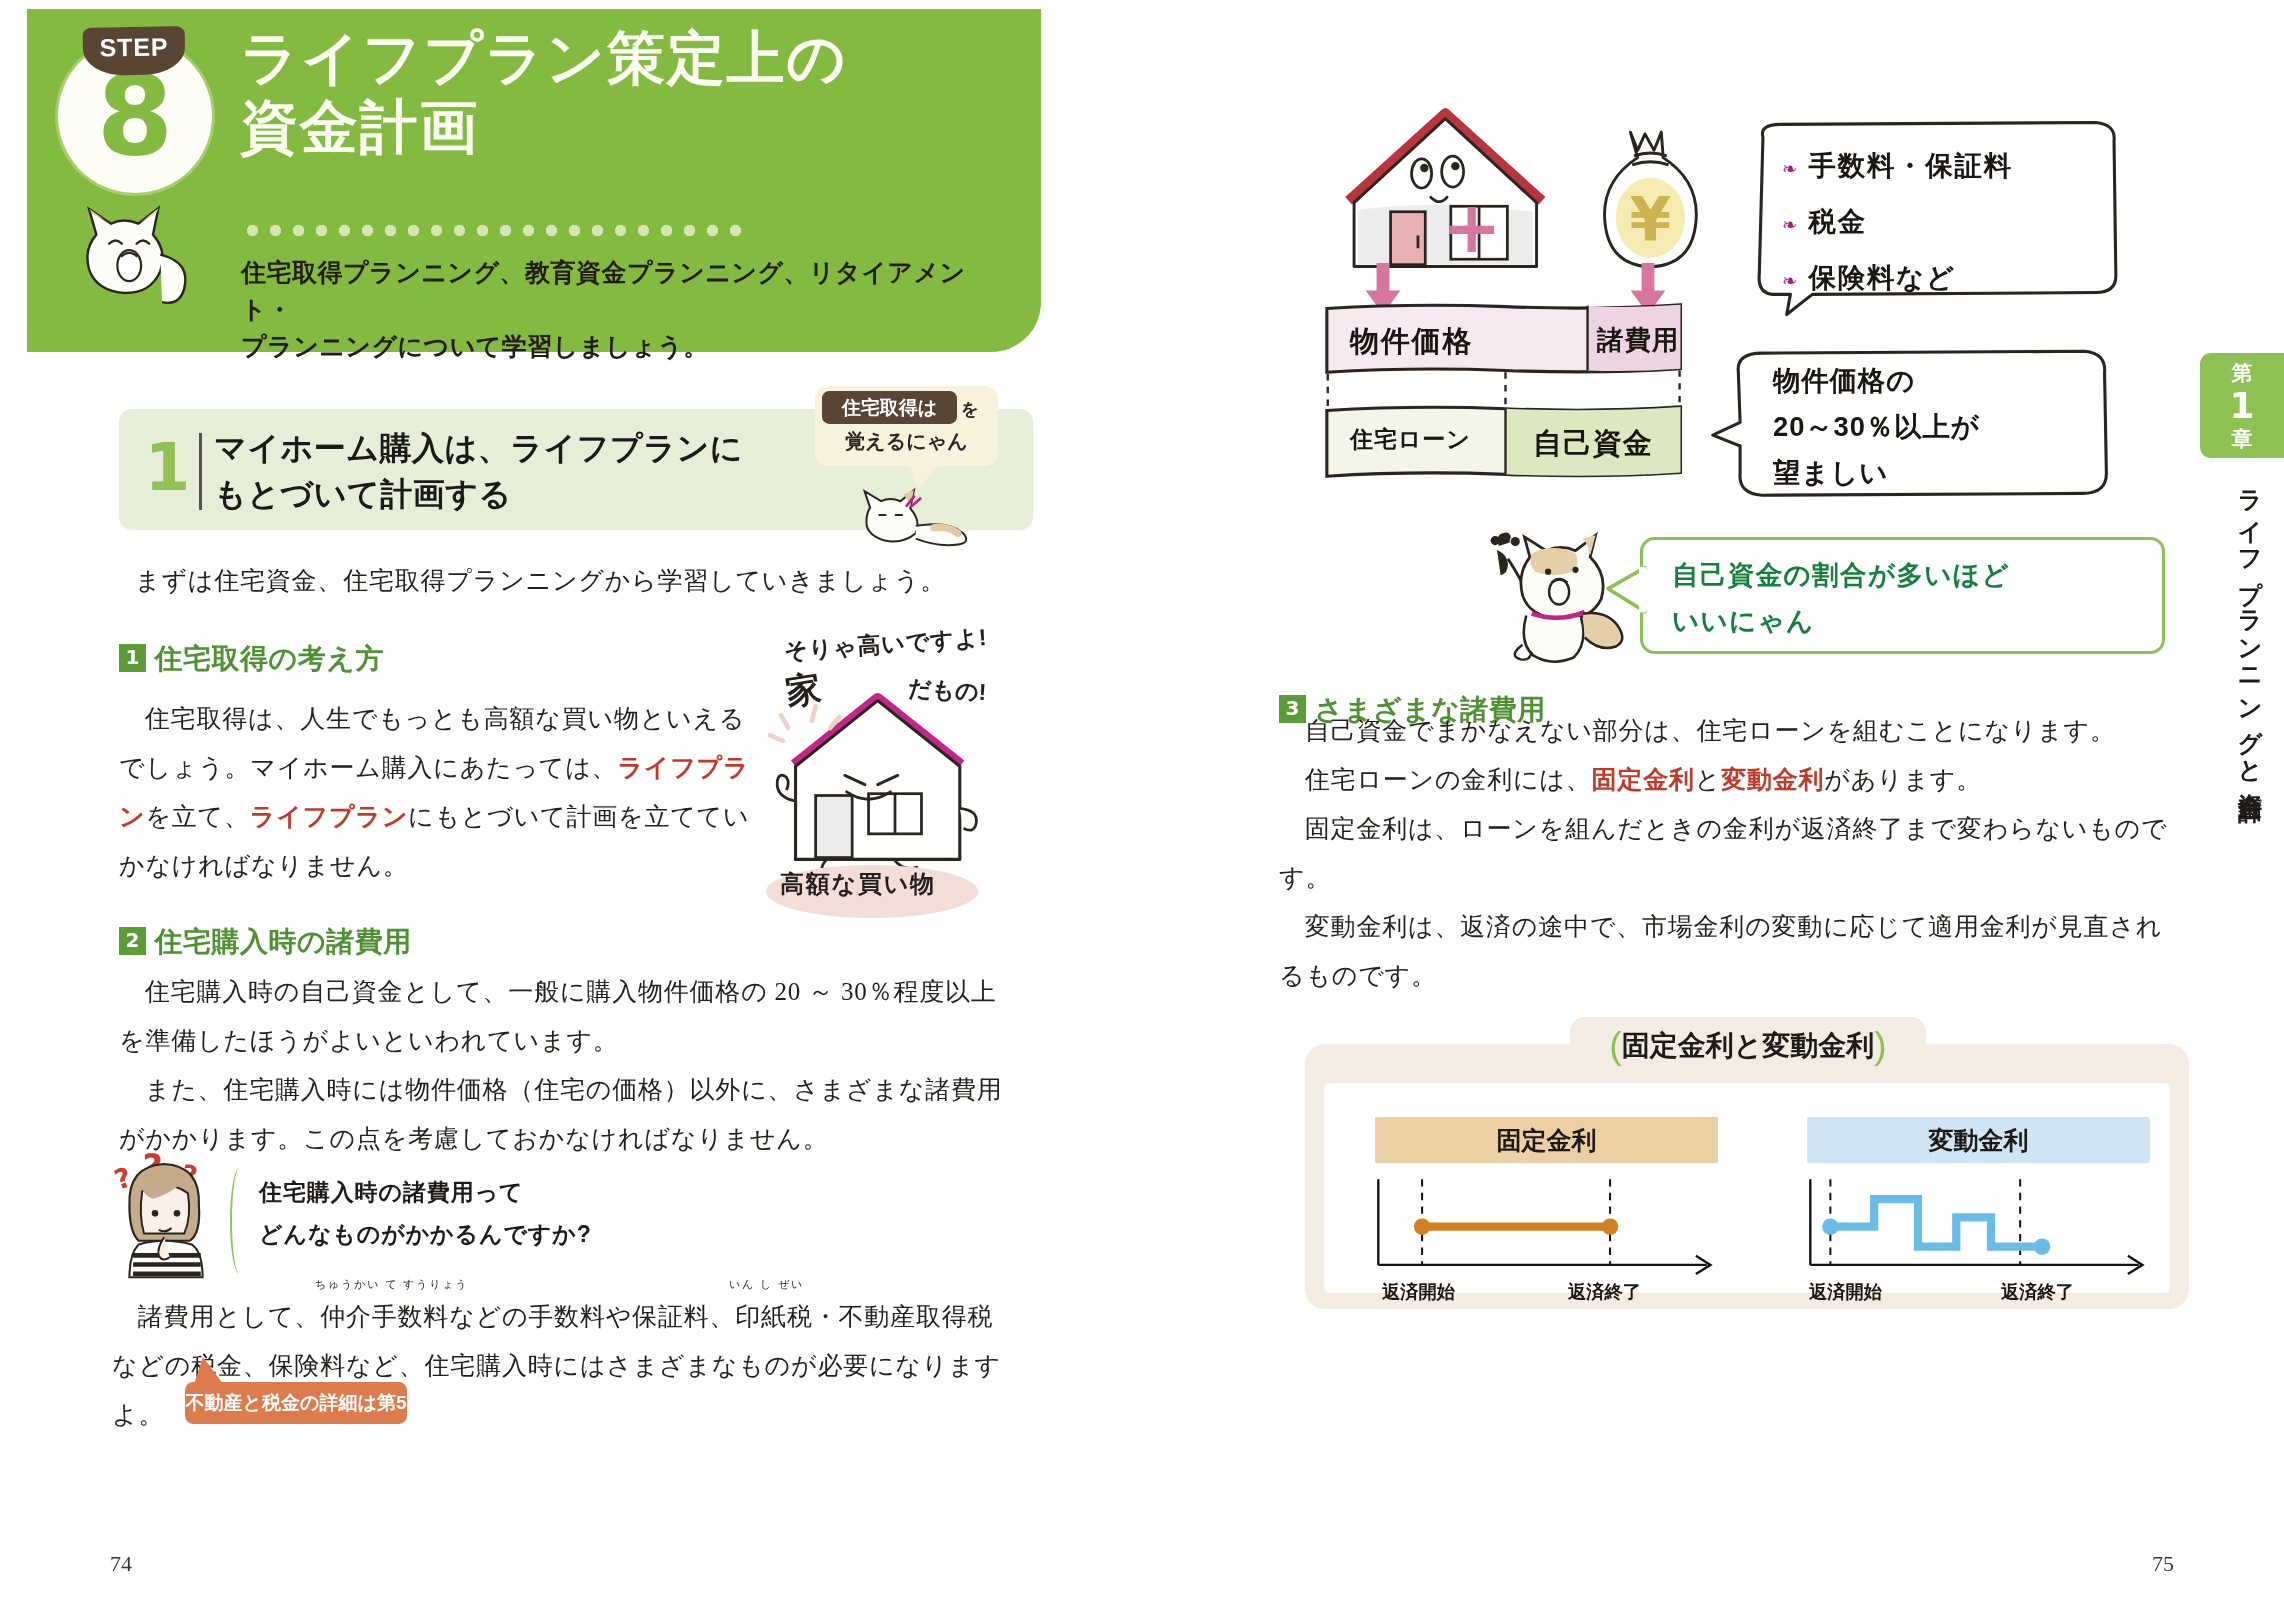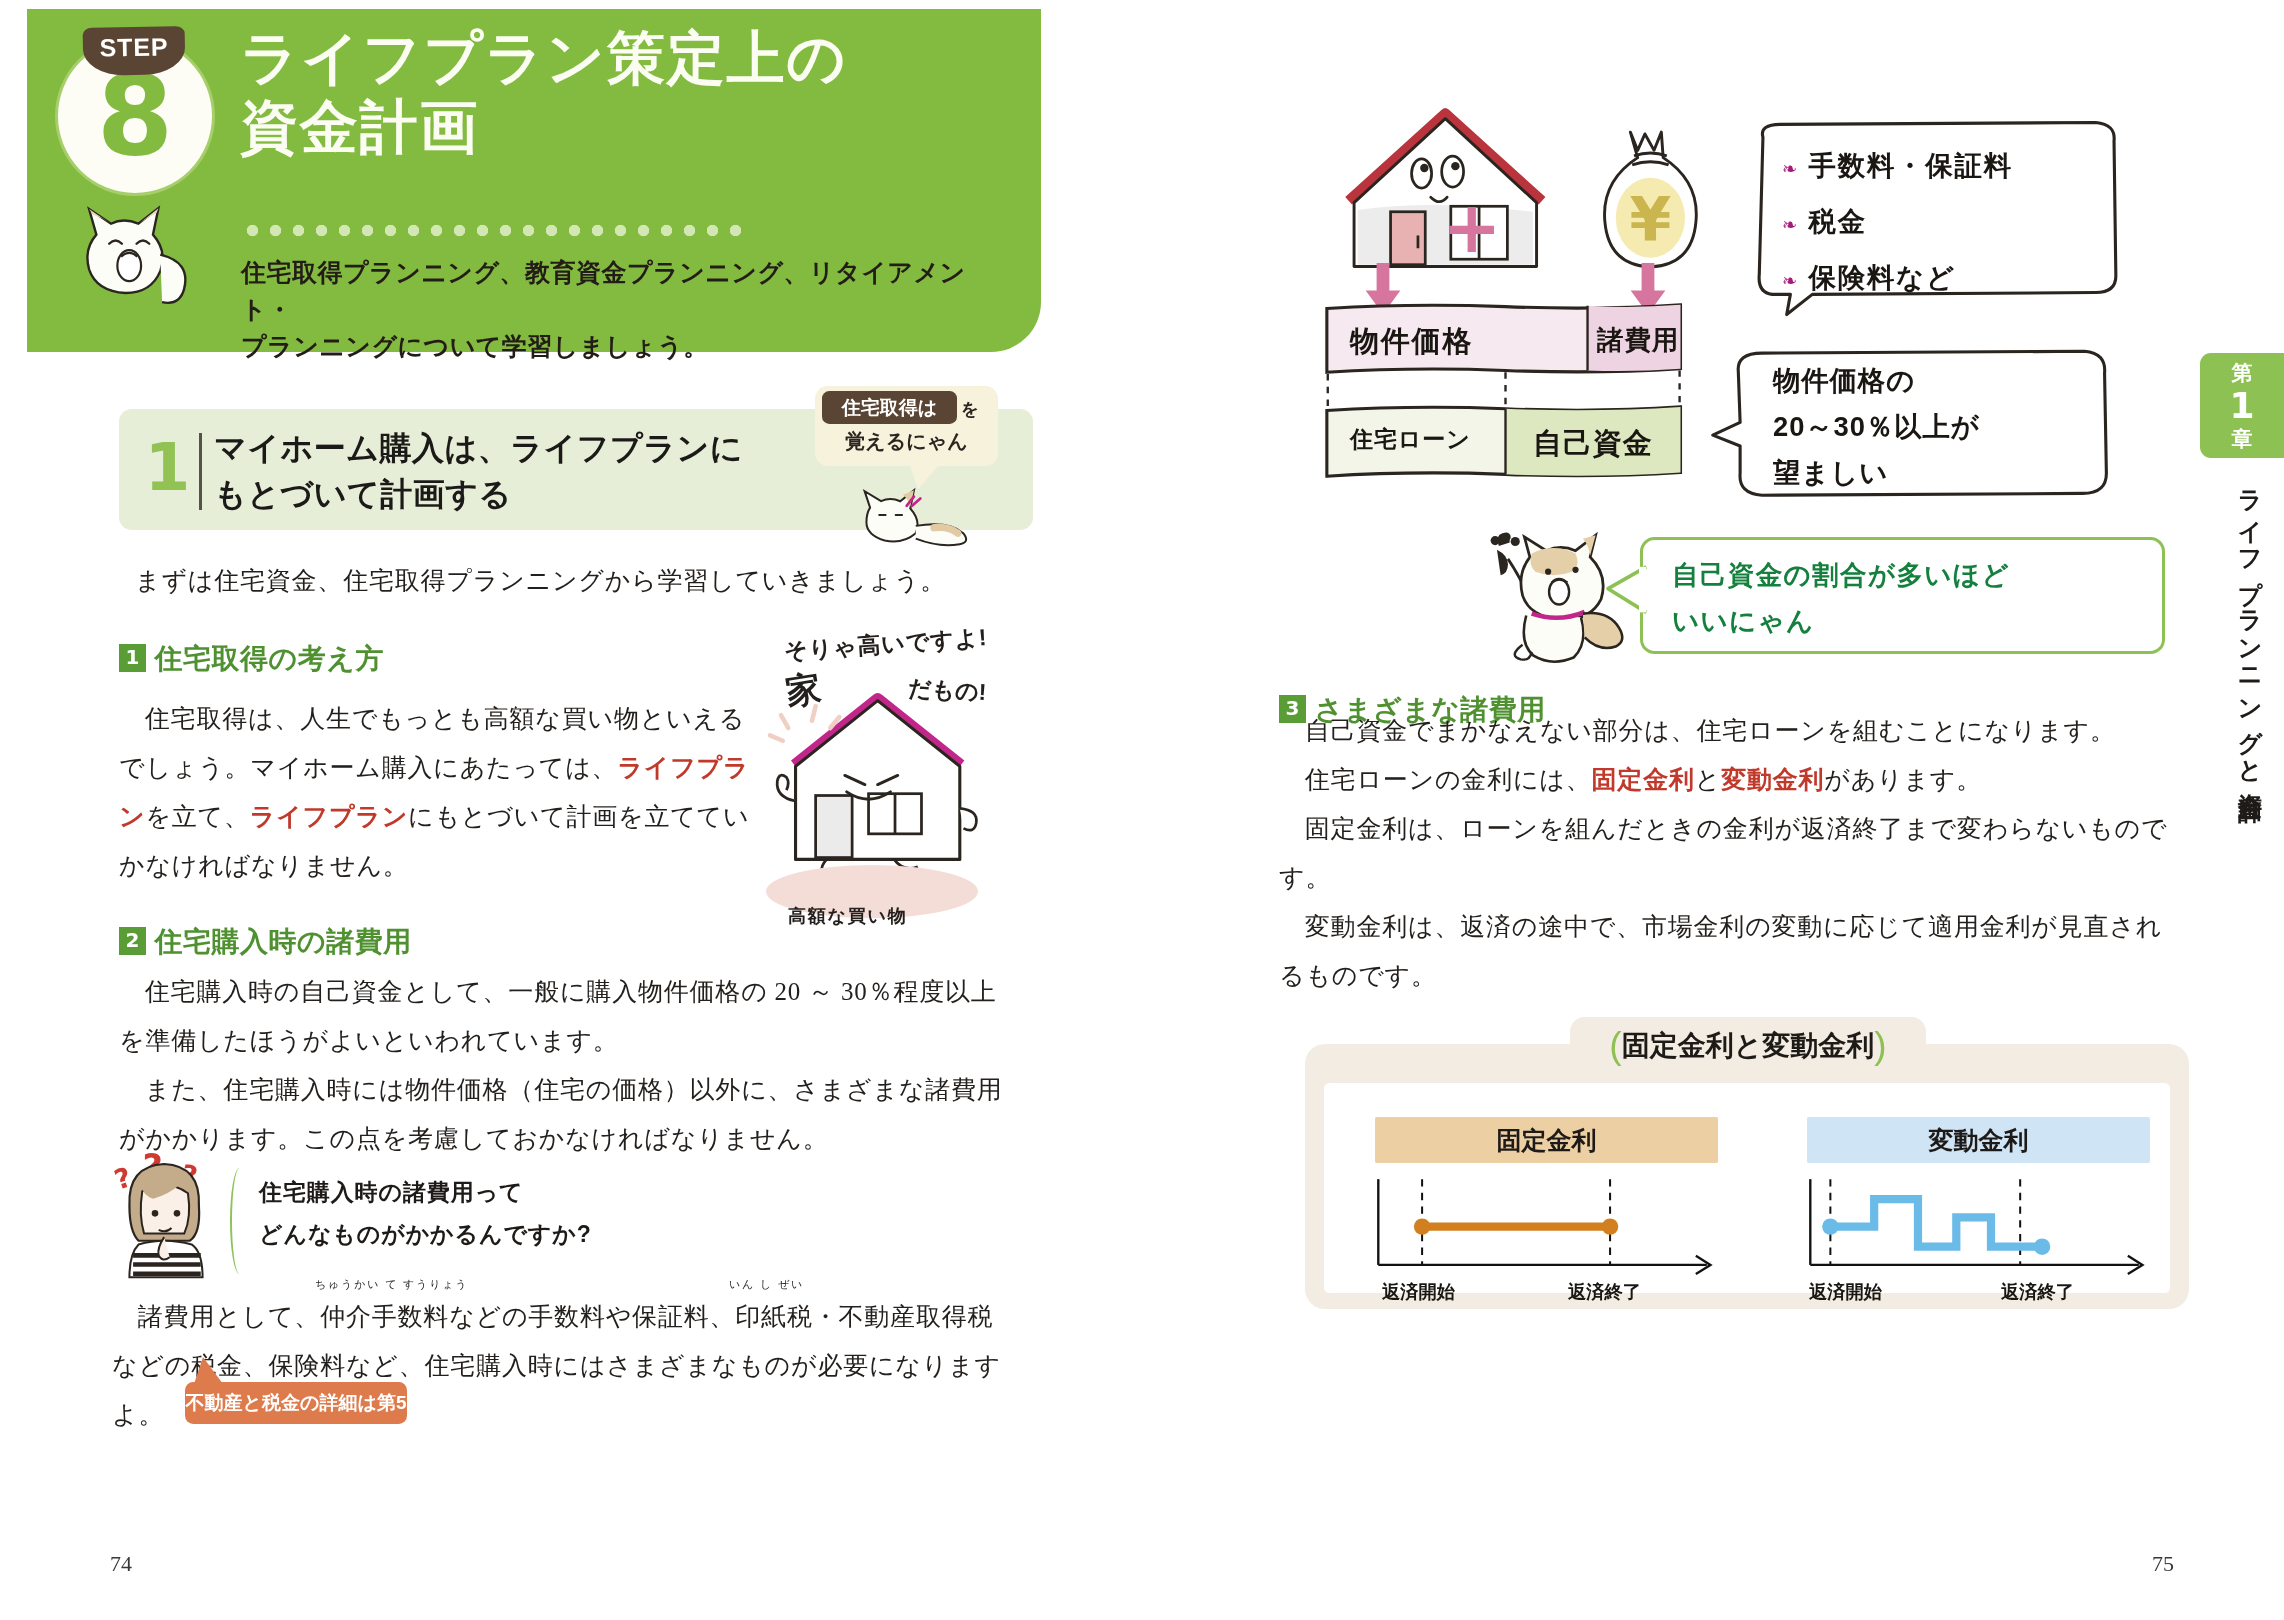--- a/index.html
+++ b/index.html
@@ -175,22 +175,22 @@
   
   .house-ill { position: absolute; left: 766px; top: 629px; width: 274px; height: 297px; }
   .hi-top { position:absolute; left:18.3px; top:0px; font-size:23px; color:#231f1c; font-weight:bold;
             transform: rotate(-4deg); letter-spacing:0.9px;}
   .hi-ie { position:absolute; left:20px; top:38px; font-size:35px; color:#231f1c; font-weight:bold;
            transform: rotate(-9deg);}
   .hi-damono { position:absolute; left:142px; top:46px; font-size:23px; color:#231f1c; font-weight:bold;
                transform: rotate(3deg);}
   .hi-bottom-bg { position: absolute; left: 0px; top: 236px; width: 212px; height: 53px;
                   background:#f4ddd7; border-radius: 50%; }
-  .hi-bottom { position:absolute; left: 22px; top: 239px; font-size:18px; color:#231f1c;
-               font-weight:bold; letter-spacing:1.8px;margin-top:36px;}
+  .hi-bottom { position:absolute; left: 14px; top: 239px; font-size:24px; color:#231f1c;
+               font-weight:bold; letter-spacing:1.8px;}
 
   
   .side-tab {
     position: absolute; left: 2200px; top: 353px;
     width: 84px; height: 105px;
     background: #8dc153;
     border-top-left-radius: 11px; border-bottom-left-radius: 11px;
     color: #fff; text-align: center;
   }
   .side-tab .t1 { font-size: 21px; font-weight: bold; margin-top: 5.5px; }

